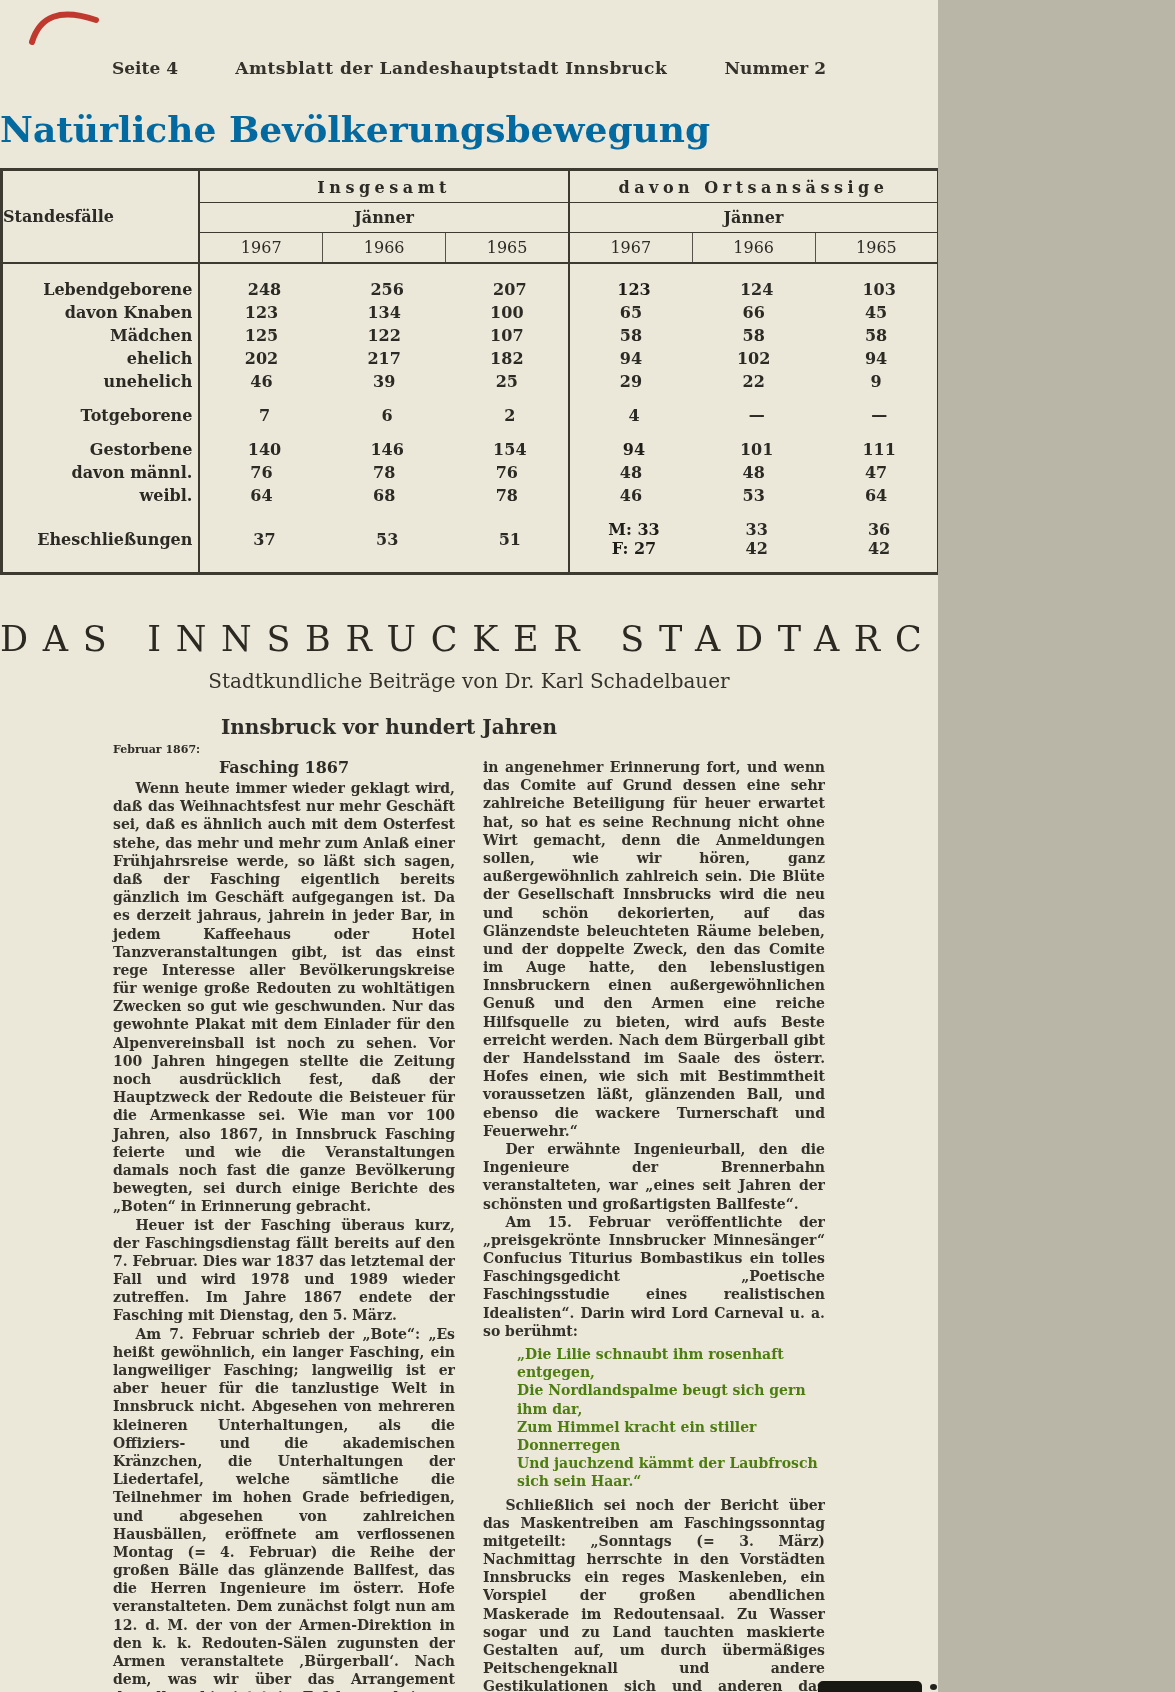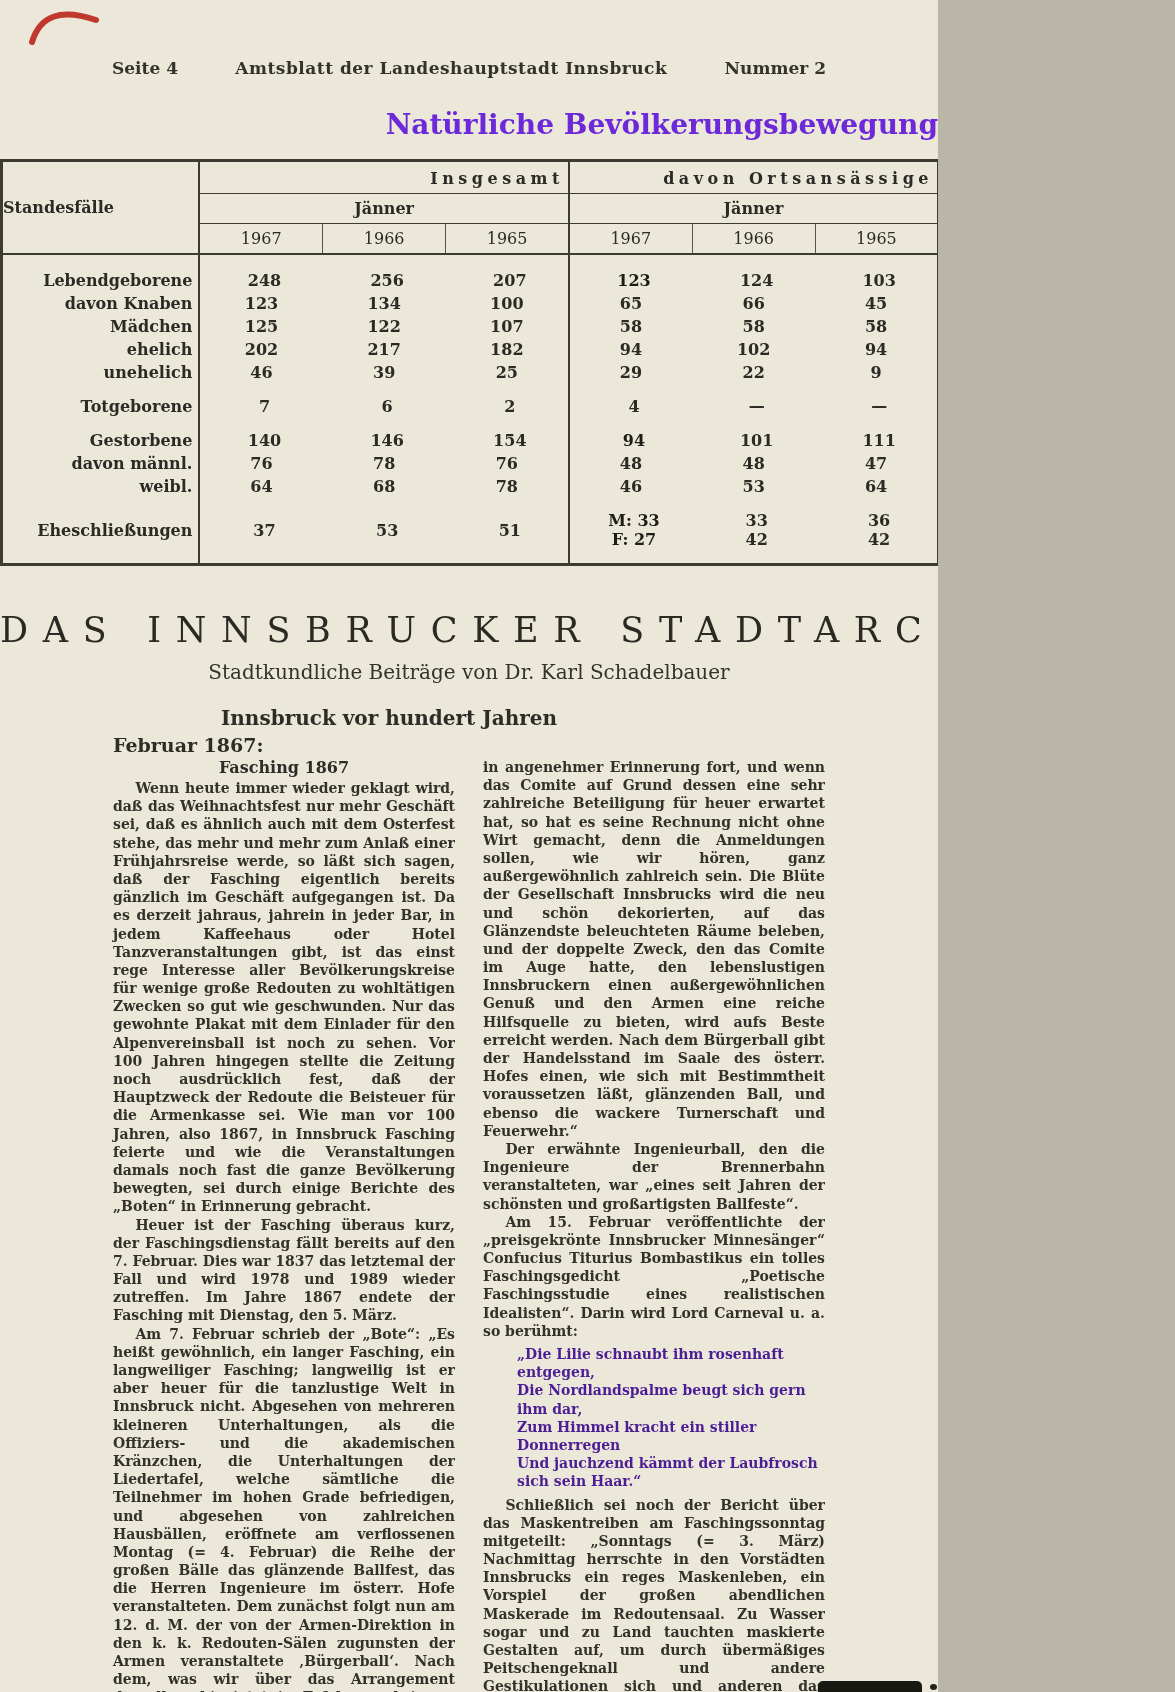--- a/index.html
+++ b/index.html
@@ -5,55 +5,55 @@
   * { margin:0; padding:0; box-sizing:border-box; }
   html,body { width:1175px; }
   body { background:#b9b5a7; font-family:"DejaVu Serif", serif; }
   .page { position:relative; width:938px; height:1692px; background:#ebe8da; color:#2e2c26; overflow:hidden; }
 
   
   .masthead { display:flex; justify-content:space-between; align-items:baseline; padding:58px 112px 0 112px; font-weight:bold; font-size:17px; color:#34322b; }
   .masthead .center { letter-spacing:0.5px; }
 
   
-  .stats-title { text-align:right; margin-top:30px; font-size:28px; font-weight:bold; color:#6d28d9; }
+  .stats-title { text-align:left; margin-top:30px; font-size:36px; font-weight:bold; color:#0369a1; }
   .stats-sub { text-align:center; margin-top:13px; font-size:14.5px; font-weight:600; letter-spacing:0.3px; }
 
   table.stats { margin:18px auto 0 auto; width:940px; border-collapse:collapse; border:3px solid #3c3a31; }
   table.stats th, table.stats td { font-size:16px; color:#2c2a24; }
   th.lblhead { width:196px; border-right:2px solid #3c3a31; border-bottom:2px solid #3c3a31; font-weight:bold; font-size:16.5px; text-align:left; vertical-align:middle; }
-  th.grp { letter-spacing:4.5px; font-weight:bold; padding:7px 4px 5px 4px; border-bottom:1px solid #3c3a31; font-size:15.5px;text-align:right; }
+  th.grp { letter-spacing:4.5px; font-weight:bold; padding:7px 4px 5px 4px; border-bottom:1px solid #3c3a31; font-size:15.5px; }
   th.mon { font-weight:bold; padding:5px 0; border-bottom:1px solid #3c3a31; font-size:16px; }
   th.yr  { font-weight:normal; padding:5px 4px; border-bottom:2px solid #3c3a31; width:122px; }
   .gdiv { border-left:2px solid #3c3a31; }
   .ydiv { border-left:1px solid #55534a; }
 
   tbody td { text-align:center; vertical-align:middle; padding:2px 6px; font-weight:600; }
   tbody td.lbl { text-align:right; border-right:2px solid #3c3a31; font-weight:bold; }
   tbody td.lbl.ind0 { padding-left:10px; }
   tbody td.lbl.ind1 { padding-left:28px; }
   tbody td.lbl.ind2 { padding-left:46px; }
   tbody td.vdiv { border-left:2px solid #3c3a31; }
   tbody tr.group-start td { padding-top:13px;padding-left:12px; }
   tbody tr:first-child td { padding-top:16px; }
   tbody tr:last-child td { padding-bottom:14px; }
   tbody td.bold { font-weight:bold; color:#1f1d18; }
 
   
   .section-title { text-align:center; margin-top:44px; font-size:35px; font-weight:normal; letter-spacing:0.42em; color:#2b2922; white-space:nowrap; }
   .section-sub { text-align:center; margin-top:10px; font-size:20px; font-weight:normal; color:#34322b; }
   .article-title { text-align:center; margin-top:22px; font-size:20px; font-weight:bold; position:relative; left:-80px; }
-  .dateline { padding:4px 0 0 113px; font-size:19px; font-weight:bold; }
+  .dateline { padding:4px 0 0 113px; font-size:11px; font-weight:bold; }
 
   .columns { display:flex; gap:28px; padding:2px 113px 0 113px; }
   .col { flex:1; min-width:0; }
   .subhead { text-align:center; font-weight:bold; font-size:16px; margin-bottom:2px; }
   p.body-p { font-size:14px; line-height:1.3; text-align:justify; font-weight:600; text-indent:1.6em; color:#33312a; }
   p.body-p.noind { text-indent:0; }
-  .poem { margin:5px 0 5px 34px; font-size:14px; line-height:1.3; font-weight:600; color:#4c1d95; }
+  .poem { margin:5px 0 5px 34px; font-size:14px; line-height:1.3; font-weight:600; color:#4d7c0f; }
 
   
   .red-mark { position:absolute; top:4px; left:26px; }
   .bottom-smudge { position:absolute; bottom:0; left:818px; width:104px; height:11px; background:#191914; border-radius:5px 5px 0 0; }
   .bottom-dot { position:absolute; bottom:2px; left:930px; width:7px; height:6px; background:#22221c; border-radius:50%; }
 </style>
 </head>
 <body>
 
 <div class="page">

